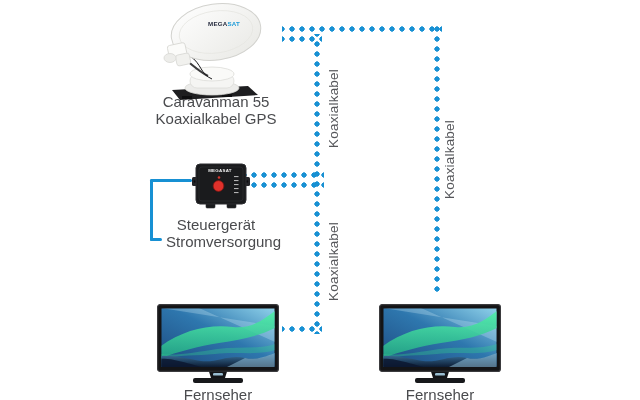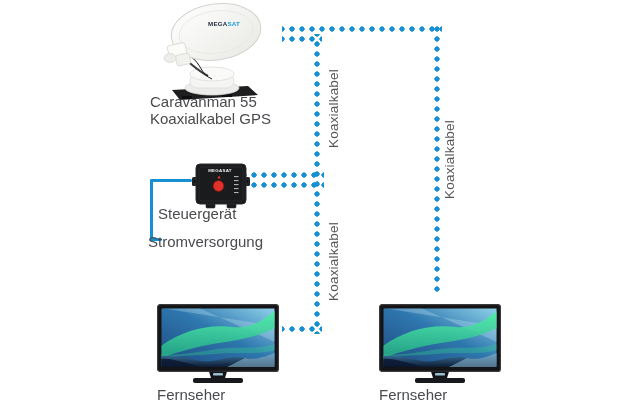--- a/index.html
+++ b/index.html
@@ -19,21 +19,21 @@
     background-image:radial-gradient(circle,var(--blue) 2.4px,rgba(0,0,0,0) 2.9px);
     background-size:10px 10px;background-position:center;
   }
   .dots.h{height:10px;}
   .dots.v{width:10px;}
   
   .pline{position:absolute;background:var(--blue);border-radius:2px;}
   
   .lbl{
     position:absolute;color:var(--text);font-size:15px;line-height:17px;
-    white-space:nowrap;
+    text-align:center;white-space:nowrap;
   }
   .lbl.left{text-align:left;}
   .koax{
     position:absolute;width:90px;height:15px;color:var(--cable-label);
     font-size:13.5px;letter-spacing:.2px;text-align:center;white-space:nowrap;
     transform:rotate(-90deg);
   }
   svg{position:absolute;display:block;}
   .defs-holder{position:absolute;width:0;height:0;overflow:hidden;}
 </style>
@@ -114,21 +114,21 @@
   <div class="dots h" style="left:244px;top:180px;width:80px"></div>
   <div class="dots h" style="left:282px;top:324px;width:40px"></div>
 
   <div class="koax" style="left:288px;top:101px">Koaxialkabel</div>
   <div class="koax" style="left:404px;top:152px">Koaxialkabel</div>
   <div class="koax" style="left:288px;top:254px">Koaxialkabel</div>
 
   <div class="pline" style="left:150px;top:179px;width:3px;height:62px"></div>
   <div class="pline" style="left:150px;top:179px;width:42px;height:3px"></div>
   <div class="pline" style="left:150px;top:238px;width:12px;height:3px"></div>
-  <div class="lbl left" style="left:148px;top:233px">Stromversorgung</div>
+  <div class="lbl left" style="left:166px;top:233px">Stromversorgung</div>
 
   <svg class="abs" viewBox="0 0 62 50" style="left:190px;top:161px;width:62px;height:50px">
     <rect x="2" y="16" width="6" height="9" rx="1.5" fill="#232327"></rect>
     <circle cx="5" cy="20.5" r="1.2" fill="#0c0c0e"></circle>
     <rect x="54" y="16" width="6" height="9" rx="1.5" fill="#232327"></rect>
     <circle cx="57" cy="20.5" r="1.2" fill="#0c0c0e"></circle>
     <rect x="16" y="41" width="9" height="6" rx="1" fill="#1a1b1d" stroke="#2c2d30" stroke-width="0.6"></rect>
     <rect x="37" y="41" width="9" height="6" rx="1" fill="#1a1b1d" stroke="#2c2d30" stroke-width="0.6"></rect>
     <rect x="6" y="3" width="50" height="40" rx="4" fill="#1a1b1d" stroke="#2c2d30" stroke-width="1"></rect>
     <rect x="9" y="6" width="44" height="34" rx="3" fill="none" stroke="#35363a" stroke-width="0.7" opacity="0.7"></rect>
@@ -136,21 +136,21 @@
     <circle cx="29" cy="16.5" r="1.3" fill="#d3342c"></circle>
     <circle cx="28.5" cy="25" r="5.4" fill="#e0312b" stroke="#7a1511" stroke-width="0.8"></circle>
     <g fill="#cfcfcf" opacity="0.85">
       <rect x="44" y="15" width="4.5" height="1.1"></rect>
       <rect x="44" y="19" width="4.5" height="1.1"></rect>
       <rect x="44" y="23" width="4.5" height="1.1"></rect>
       <rect x="44" y="27" width="4.5" height="1.1"></rect>
       <rect x="44" y="31" width="4.5" height="1.1"></rect>
     </g>
   </svg>
-  <div class="lbl" style="left:158px;top:205px;width:116px">Steuergerät</div>
+  <div class="lbl" style="left:158px;top:216px;width:116px">Steuergerät</div>
 
   <svg class="abs" viewBox="0 0 122 84" style="left:157px;top:304px;width:122px;height:84px">
     <use href="#tvg"></use>
   </svg>
   <div class="lbl" style="left:157px;top:386px;width:122px">Fernseher</div>
 
   <svg class="abs" viewBox="0 0 122 84" style="left:379px;top:304px;width:122px;height:84px">
     <use href="#tvg"></use>
   </svg>
   <div class="lbl" style="left:379px;top:386px;width:122px">Fernseher</div>

